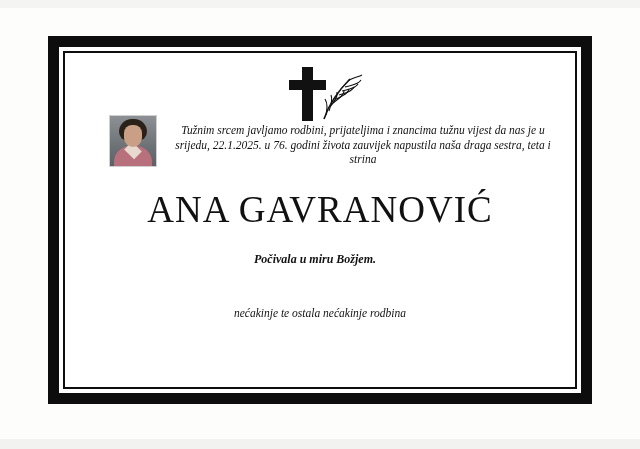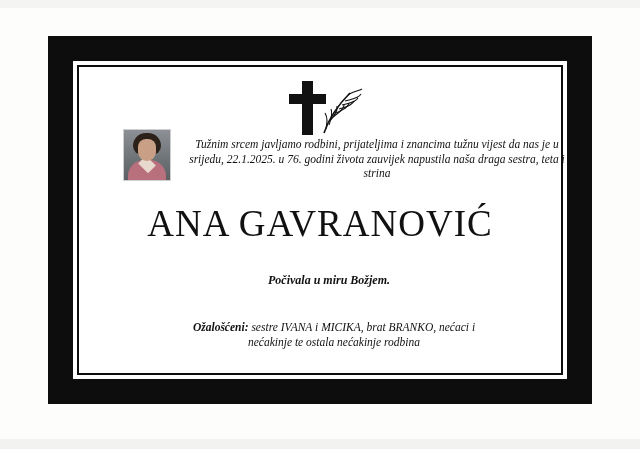--- a/index.html
+++ b/index.html
@@ -39,21 +39,21 @@
 
   
   #obituary {
     position: absolute;
     left: 48px;
     top: 36px;
     width: 544px;
     height: 368px;
     background: #0d0d0d;
     box-sizing: border-box;
-    padding: 25px;
+    padding: 11px;
   }
   
   #ring {
     width: 100%;
     height: 100%;
     background: #ffffff;
     box-sizing: border-box;
     padding: 4px;
   }
   
@@ -161,21 +161,21 @@
   #funeral {
     position: absolute;
     left: 50px;
     top: 196px;
     width: 400px;
   }
   #rest {
     font-weight: bold;
     font-style: italic;
     font-size: 12px;
-    margin-top: 10px;
+    margin-top: 3px;
   }
 
   #mourners {
     position: absolute;
     left: 70px;
     top: 253px;
     width: 370px;
     font-style: italic;
     font-size: 11.5px;
     line-height: 14.5px;
@@ -225,23 +225,20 @@
 
           <p id="intro" class="para">Tužnim srcem javljamo rodbini, prijateljima i znancima tužnu vijest da nas je u srijedu, 22.1.2025. u 76. godini života zauvijek napustila naša draga sestra, teta i strina</p>
 
           <div id="name">ANA  GAVRANOVIĆ</div>
 
           <div id="funeral">
             <div id="rest">Počivala u miru Božjem.</div>
           </div>
 
           <div id="mourners">
-            <div>
-              <b>Ožalošćeni:</b><span> sestre IVANA i MICIKA, brat BRANKO, nećaci i</span>
-            </div>
             <div>nećakinje te ostala nećakinje rodbina</div>
           </div>
 
         </div>
       </div>
     </div>
   </div>
 </div>
 
 </body></html>

